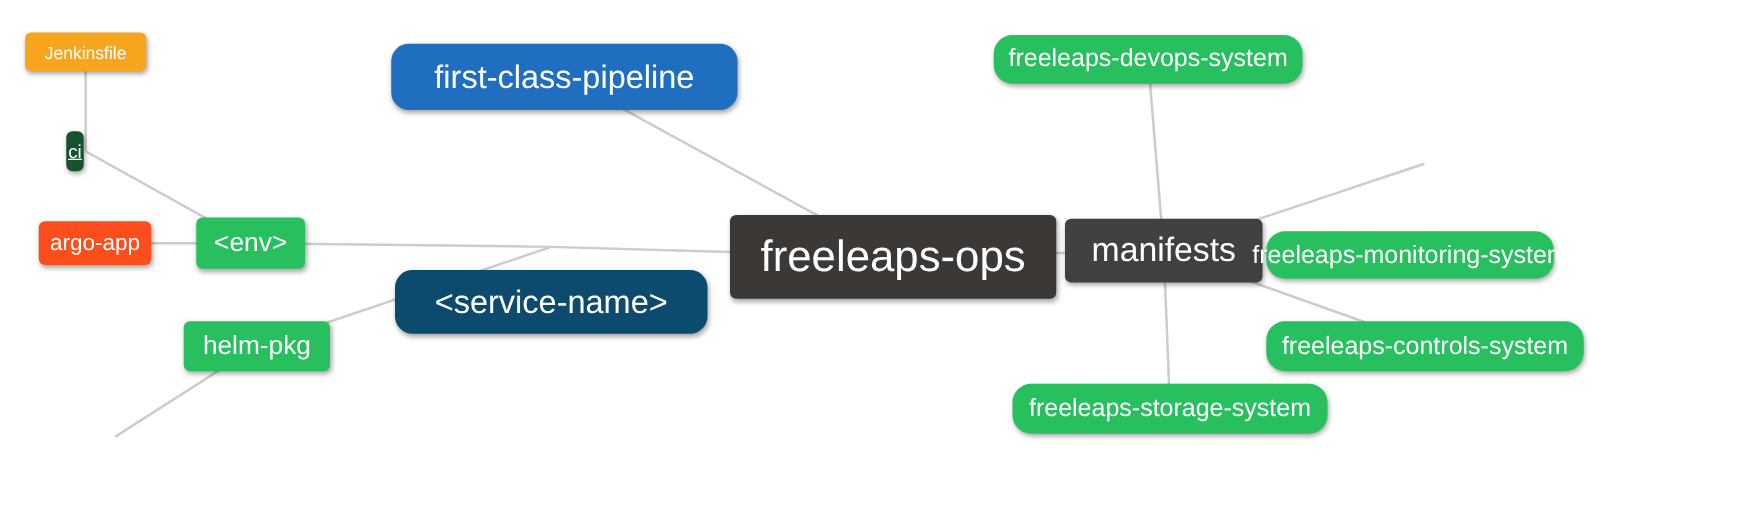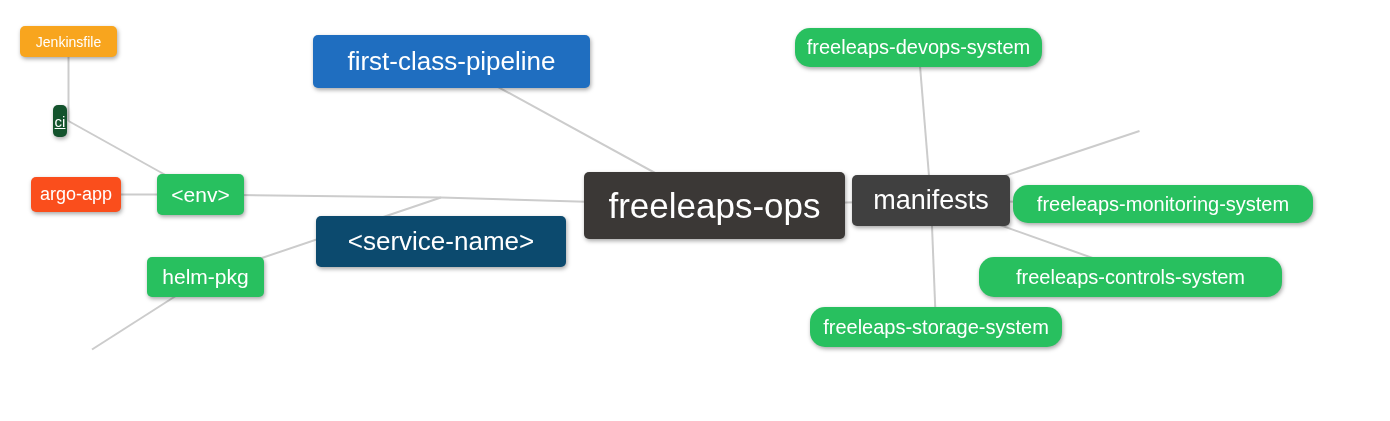--- a/index.html
+++ b/index.html
@@ -35,21 +35,21 @@
     box-shadow: 1px 2px 4px rgba(0,0,0,0.35);
     white-space: nowrap;
     cursor: default;
     box-sizing: border-box;
   }
   .fs-14 { font-size: 14px; }
   .fs-15 { font-size: 15px; }
   .fs-18 { font-size: 18px; }
   .fs-20 { font-size: 20px; border-radius: 15px; }
   .fs-21 { font-size: 21px; }
-  .fs-26 { font-size: 26px; }
+  .fs-26 { font-size: 26px; border-radius: 14px; }
   .fs-27 { font-size: 27px; }
   .fs-35 { font-size: 35px; }
 </style>
 </head>
 <body>
 
 <div class="canvas">
   <svg class="edges-svg" id="edges" viewBox="0 0 1390 421" xmlns="http://www.w3.org/2000/svg">
       <line x1="68.5" y1="41.5" x2="68.5" y2="121" stroke="#cccccc" stroke-width="2"></line>
       <line x1="68.5" y1="121" x2="200.5" y2="194.5" stroke="#cccccc" stroke-width="2"></line>
@@ -70,16 +70,16 @@
   <div class="node fs-14" style="left: 20px; top: 26px; width: 97px; height: 31px; background: rgb(248, 165, 30); color: rgb(255, 255, 255);">Jenkinsfile</div>
   <div class="node fs-15" style="left: 53px; top: 105px; width: 14px; height: 32px; background: #14532d; color: rgb(255, 255, 255); text-decoration: underline;">ci</div>
   <div class="node fs-18" style="left: 31px; top: 177px; width: 90px; height: 35px; background: rgb(250, 78, 28); color: rgb(255, 255, 255);">argo-app</div>
   <div class="node fs-21" style="left: 157px; top: 174px; width: 87px; height: 41px; background: rgb(40, 192, 95); color: rgb(255, 255, 255);">&lt;env&gt;</div>
   <div class="node fs-21" style="left: 147px; top: 257px; width: 117px; height: 40px; background: rgb(40, 192, 95); color: rgb(255, 255, 255);">helm-pkg</div>
   <div class="node fs-26" style="left: 313px; top: 35px; width: 277px; height: 53px; background: rgb(31, 110, 192); color: rgb(255, 255, 255);">first-class-pipeline</div>
   <div class="node fs-26" style="left: 316px; top: 172px; width: 250px; height: 51px; background: #0c4a6e; color: rgb(255, 255, 255); margin-top: 44px;">&lt;service-name&gt;</div>
   <div class="node fs-35" style="left: 584px; top: 172px; width: 261px; height: 67px; background: rgb(59, 56, 54); color: rgb(255, 255, 255);">freeleaps-ops</div>
   <div class="node fs-27" style="left: 852px; top: 175px; width: 158px; height: 51px; background: #404040; color: rgb(255, 255, 255);">manifests</div>
   <div class="node fs-20" style="left: 795px; top: 28px; width: 247px; height: 39px; background: rgb(40, 192, 95); color: rgb(255, 255, 255);">freeleaps-devops-system</div>
-  <div class="node fs-20" style="left: 1013px; top: 185px; width: 300px; height: 38px; background: rgb(40, 192, 95); color: rgb(255, 255, 255);">freeleaps-monitoring-system</div>
-  <div class="node fs-20" style="left: 979px; top: 257px; width: 303px; height: 40px; background: rgb(40, 192, 95); color: rgb(255, 255, 255);">freeleaps-controls-system</div>
+  <div class="node fs-20" style="left: 1013px; top: 185px; width: 230px; height: 38px; background: rgb(40, 192, 95); color: rgb(255, 255, 255);">freeleaps-monitoring-system</div>
+  <div class="node fs-20" style="left: 1013px; top: 257px; width: 254px; height: 40px; background: rgb(40, 192, 95); color: rgb(255, 255, 255);">freeleaps-controls-system</div>
   <div class="node fs-20" style="left: 810px; top: 307px; width: 252px; height: 40px; background: rgb(40, 192, 95); color: rgb(255, 255, 255);">freeleaps-storage-system</div>
 </div>
 
 </body></html>

